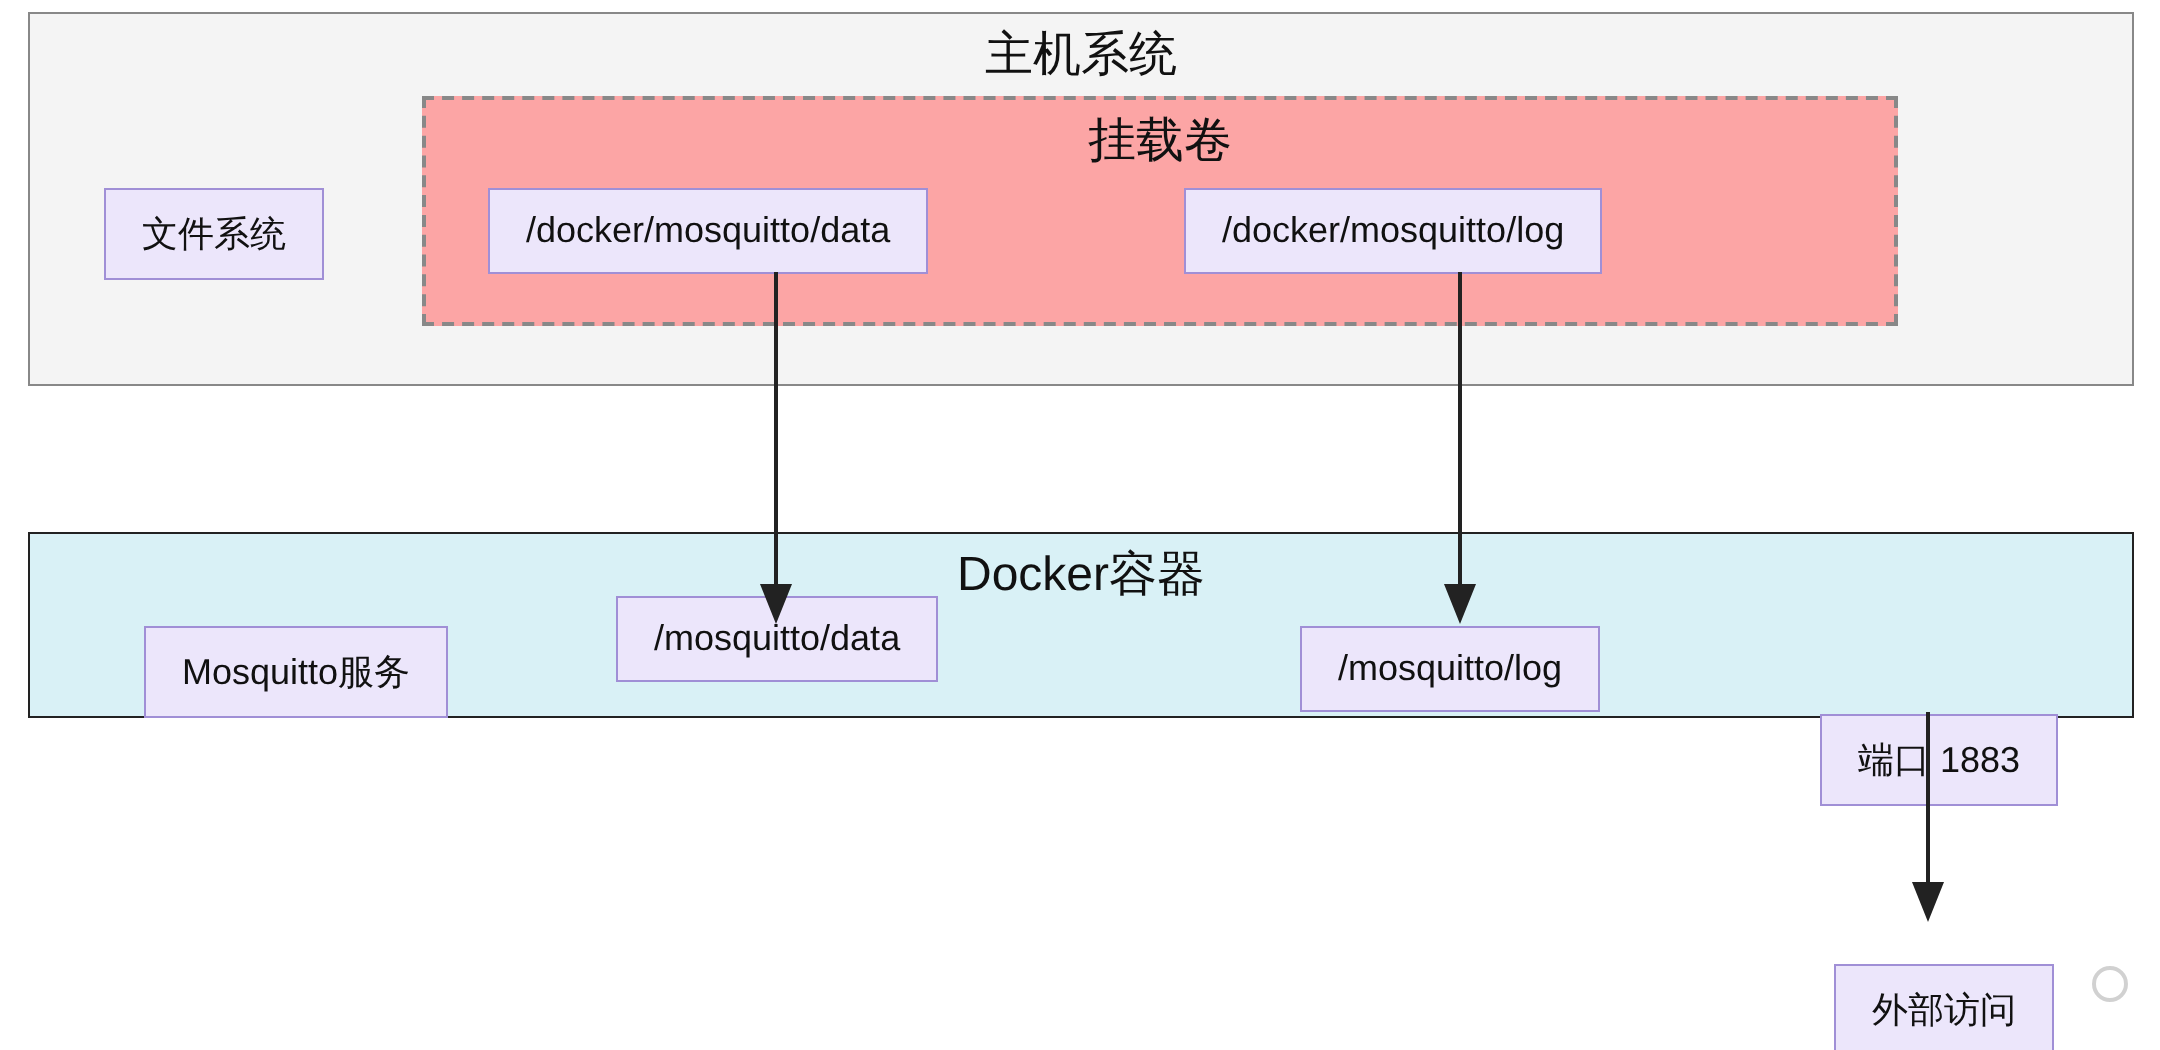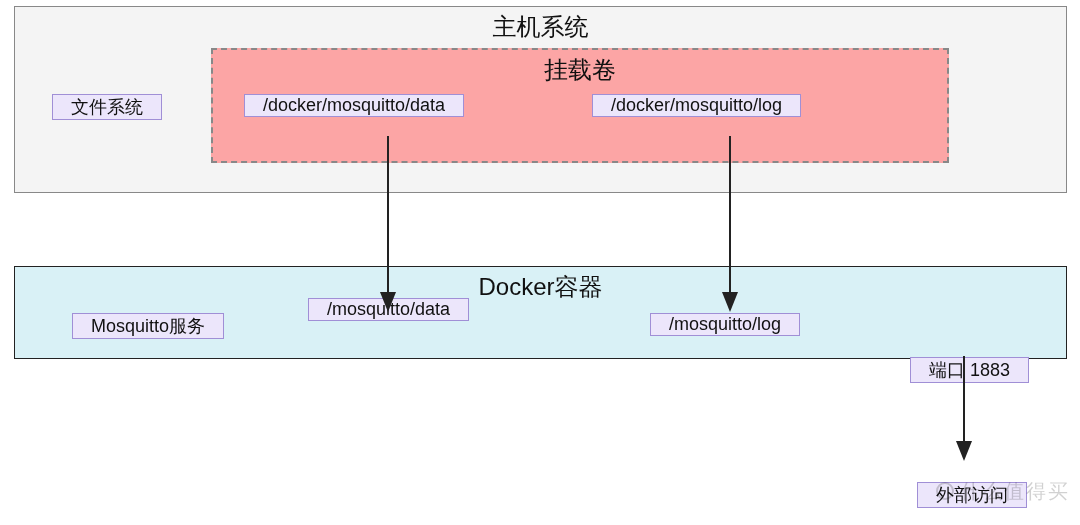--- a/index.html
+++ b/index.html
@@ -47,21 +47,21 @@
   .container-box {
     left: 14px; top: 266px;
     width: 1053px; height: 93px;
     background: #d9f1f6;
     border: 1.5px solid #222;
   }
   .node-box {
     position: absolute;
     background: #ece6fb;
     border: 1.5px solid #a08fd6;
-    padding: 0 18px;
+    padding: 10px 18px;
     font-size: 18px;
     color: #111;
     white-space: nowrap;
     text-align: center;
   }
   .watermark {
     position: absolute;
     right: 10px;
     bottom: 20px;
     font-size: 20px;
@@ -118,14 +118,14 @@
   </defs>
 
   <line x1="388" y1="136" x2="388" y2="308" stroke="#222" stroke-width="2" marker-end="url(#arrowhead)"></line>
 
   <line x1="730" y1="136" x2="730" y2="308" stroke="#222" stroke-width="2" marker-end="url(#arrowhead)"></line>
 
   <line x1="964" y1="356" x2="964" y2="457" stroke="#222" stroke-width="2" marker-end="url(#arrowhead)"></line>
 </svg>
 
 <div class="watermark">
-  <span class="watermark-logo"></span><span>什么值得买</span>
+  <span class="watermark-logo"></span>
 </div>
 
 </body></html>

